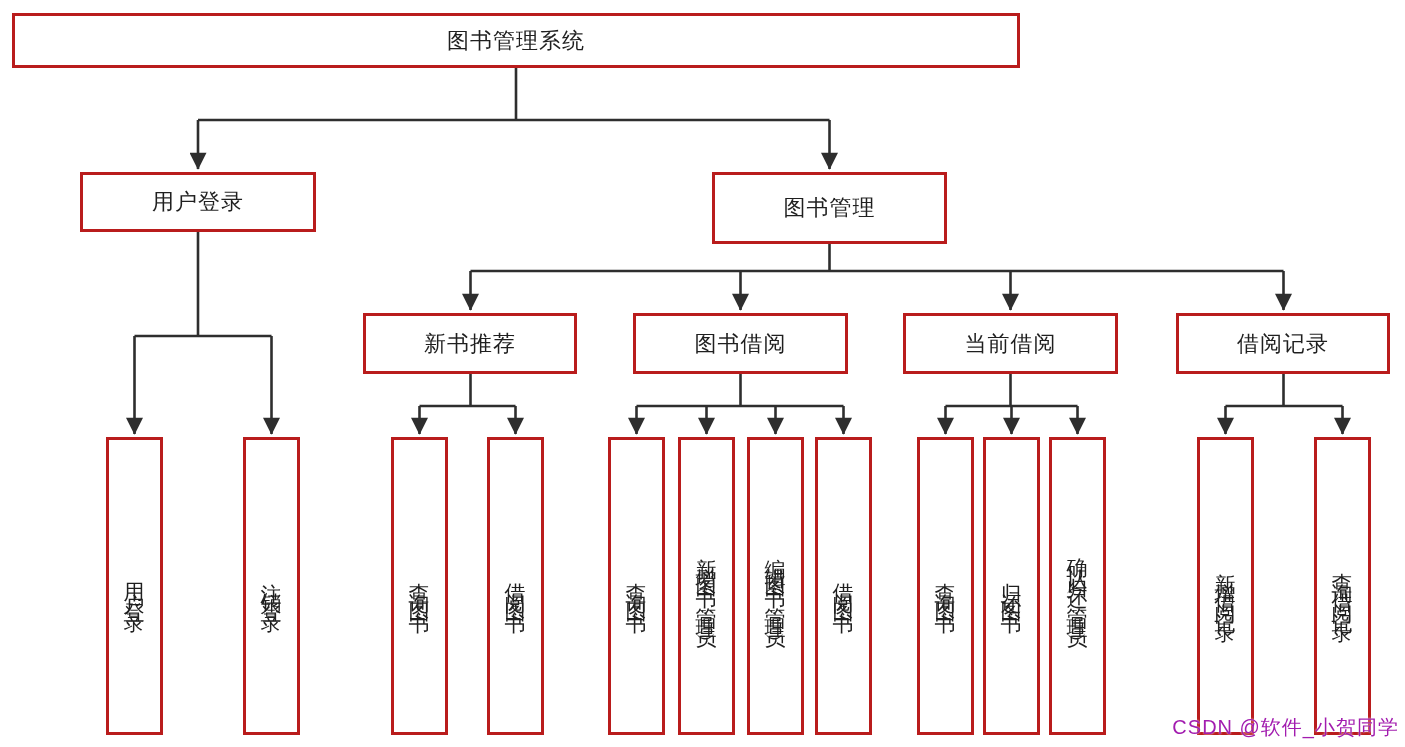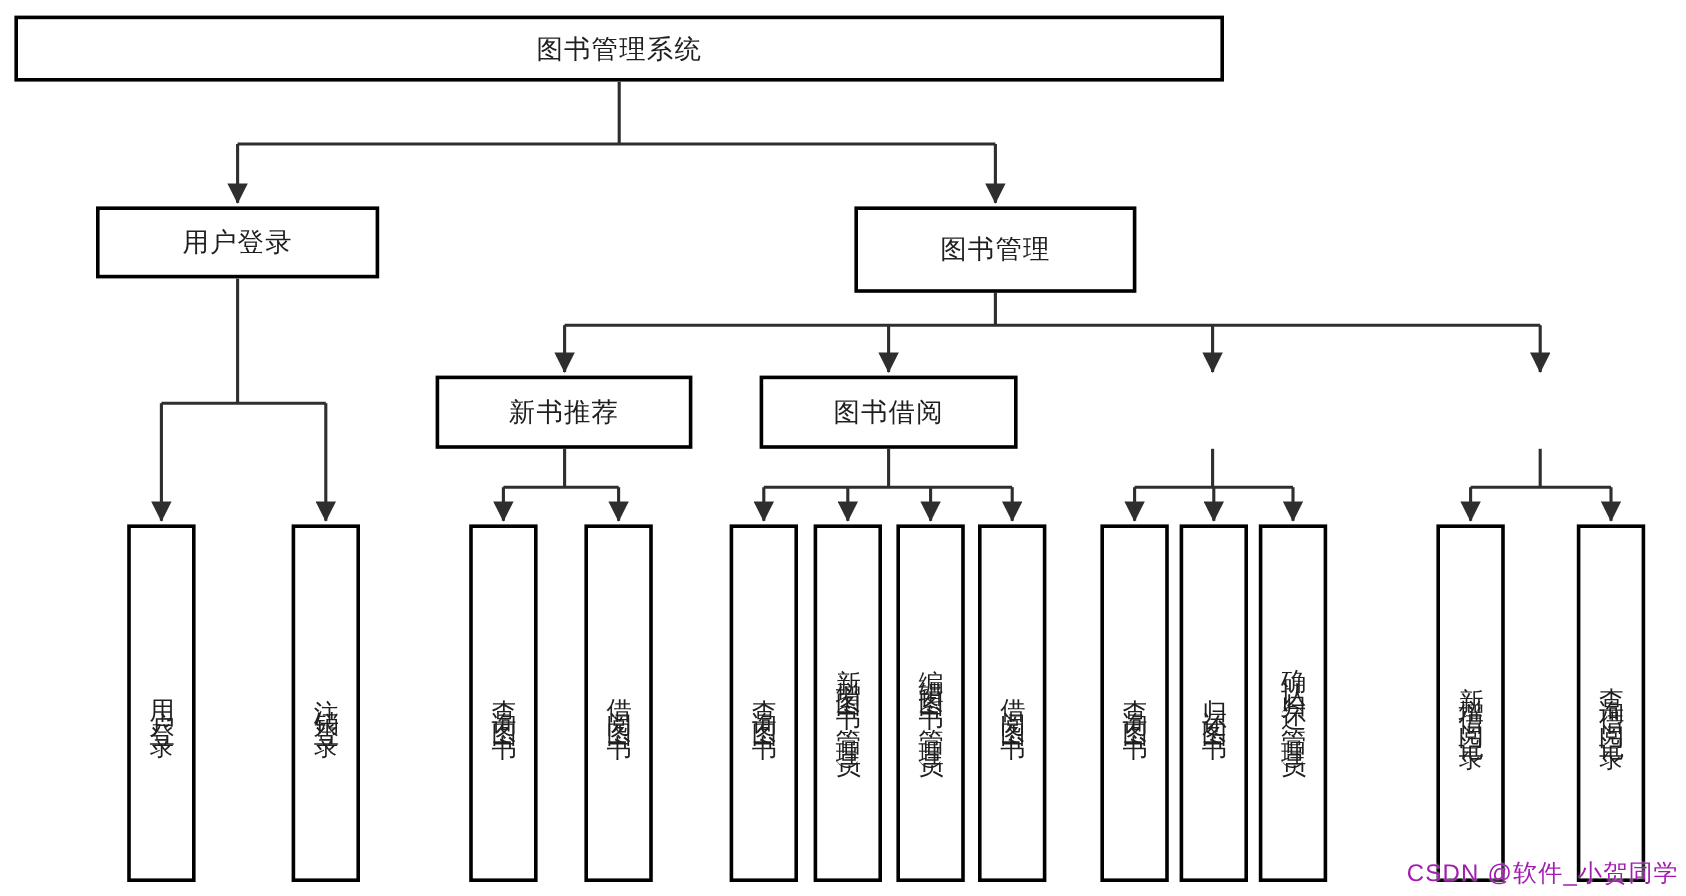--- a/index.html
+++ b/index.html
@@ -8,21 +8,21 @@
     width:1405px;height:747px;
     background:#ffffff;
     font-family:"Liberation Sans","DejaVu Sans",sans-serif;
     overflow:hidden;
   }
   .wires{position:absolute;left:0;top:0;width:1405px;height:747px;}
   .node{
     position:absolute;
     box-sizing:border-box;
     background:#ffffff;
-    border:3px solid #000000;
+    border:3px solid #b91c1c;
     display:flex;
     align-items:center;
     justify-content:center;
     color:#1f1f1f;
     font-size:22px;
     letter-spacing:1px;
     z-index:2;
   }
   
   .n-root          {left:12px;  top:13px;  width:1008px; height:55px;}
@@ -118,20 +118,22 @@
     </g>
   </svg>
 
   <div class="node n-root">图书管理系统</div>
 
   <div class="node n-user-login">用户登录</div>
   <div class="node n-book-mgmt">图书管理</div>
 
   <div class="node n-book-borrow">图书借阅</div>
   <div class="node n-new-book-rec">新书推荐</div>
+  <div class="node n-current-borrow">当前借阅</div>
+  <div class="node n-borrow-records">借阅记录</div>
 
   <div class="node leaf l1">用户登录</div>
   <div class="node leaf l2">注销登录</div>
 
   <div class="node leaf l3">查询图书</div>
   <div class="node leaf l4">借阅图书</div>
 
   <div class="node leaf l5">查询图书</div>
   <div class="node leaf l6">新增图书（管理员）</div>
   <div class="node leaf l7">编辑图书（管理员）</div>

